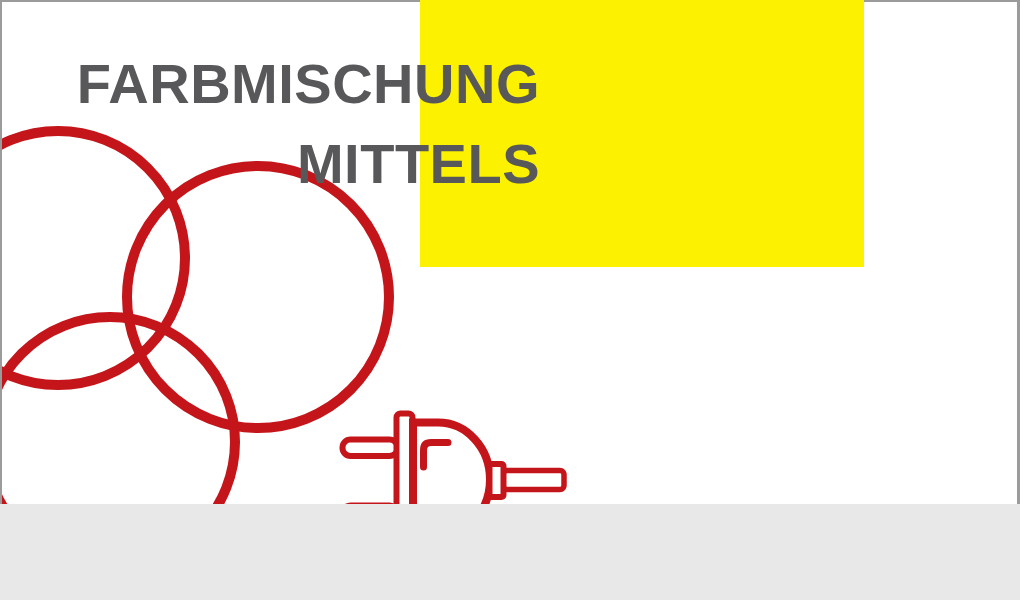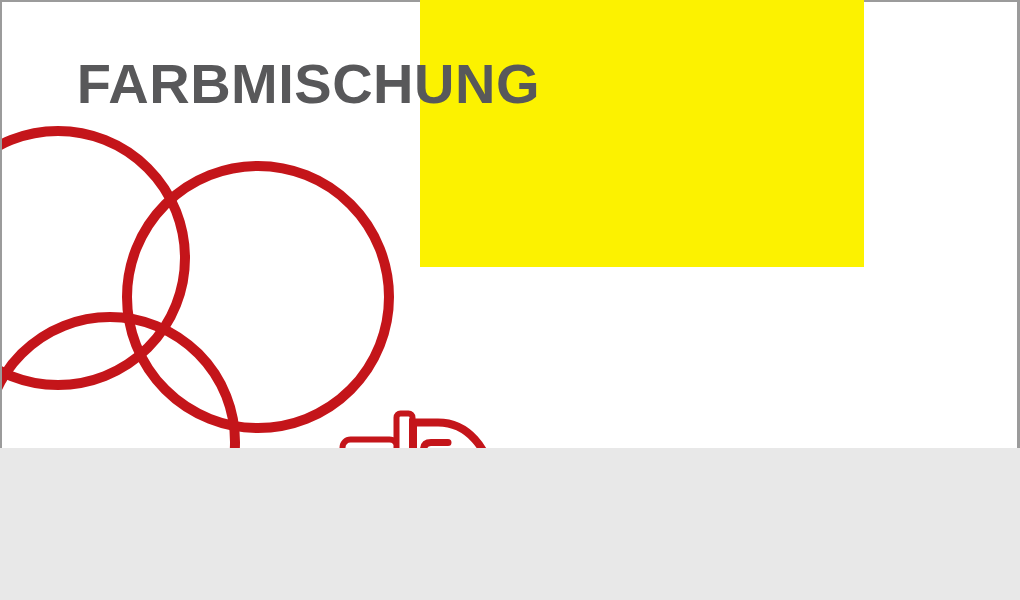--- a/index.html
+++ b/index.html
@@ -5,21 +5,21 @@
   :root{
     --background:#FFFFFF;
     --border-gray:#9B9B9B;
     --title-gray:#58585A;
     --accent-yellow:#FCF200;
     --accent-red:#C4151A;
   }
   html,body{margin:0;padding:0;background:#e8e8e8;}
   .slide{
     position:relative;
-    width:1020px;height:448px;
+    width:1020px;height:504px;
     background:var(--background);
     overflow:hidden;
     font-family:"Liberation Sans","DejaVu Sans",sans-serif;
   }
   
   .border{position:absolute;background:var(--border-gray);}
   .border-top{left:0;top:0;width:1020px;height:2px;z-index:1;}
   .border-left{left:0;top:0;width:2px;height:600px;z-index:6;}
   .border-right{left:1017px;top:0;width:3px;height:600px;z-index:6;}
   .border-bottom{left:0;top:595px;width:1020px;height:3px;z-index:6;}
@@ -66,18 +66,19 @@
       <path class="red-stroke" d="M448,442.5 H431 Q423.5,442.5 423.5,450 V467" fill="none" stroke-width="7" stroke-linecap="round"></path>
       <rect class="red-stroke" x="503" y="470.5" width="61" height="19" rx="4" fill="#ffffff" stroke-width="5.5"></rect>
       <rect class="red-stroke" x="489.5" y="464" width="14" height="33" rx="2" fill="#ffffff" stroke-width="6"></rect>
     </g>
 
     <line class="red-stroke" x1="226" y1="568.5" x2="1016" y2="568.5" stroke-width="5" stroke-linecap="round"></line>
   </svg>
 
   <div class="title">
     <span class="line">FARBMISCHUNG</span>
+    <span class="line">MITTELS</span>
   </div>
 
   <div class="border border-left"></div>
   <div class="border border-right"></div>
   <div class="border border-bottom"></div>
 </div>
 
 </body></html>

